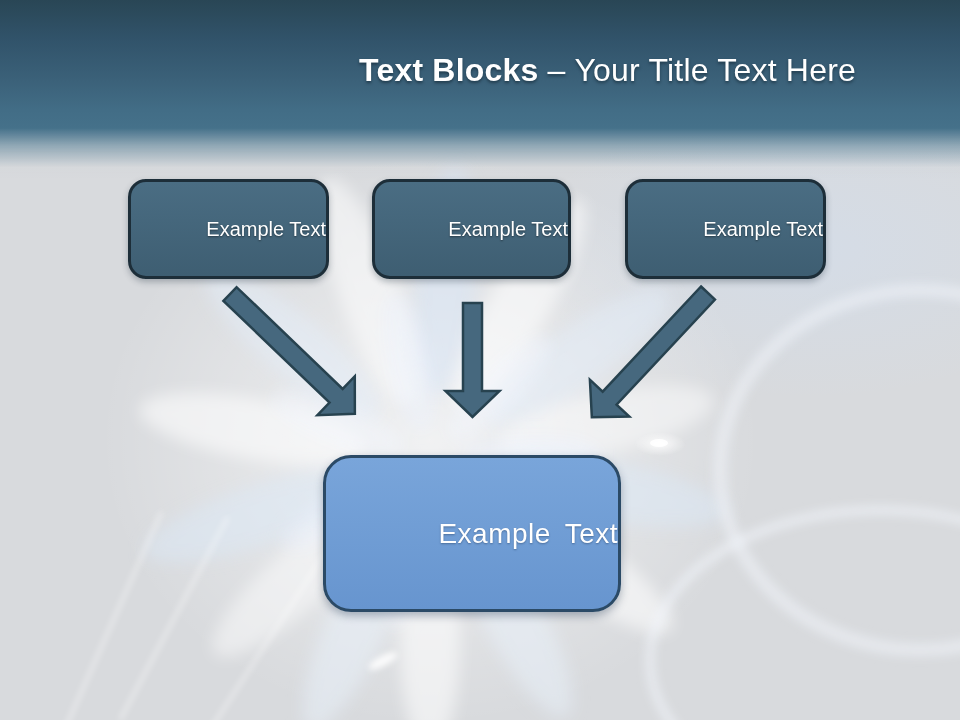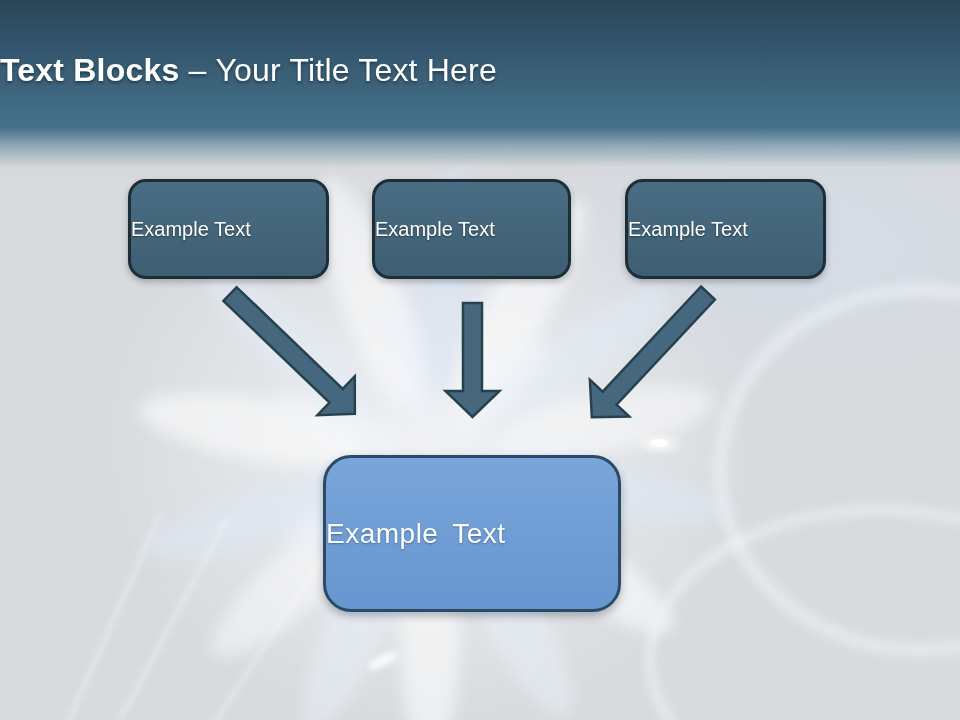--- a/index.html
+++ b/index.html
@@ -10,30 +10,30 @@
   .bg-art{position:absolute;left:0;top:0;width:960px;height:720px;}
   
   .header{
     position:absolute;left:0;top:0;width:960px;height:178px;
     background:linear-gradient(180deg,
       #294655 0%, #31536a 22%, #3b6179 45%, #426d86 62%, #45718a 72%,
       rgba(88,128,150,.55) 82%, rgba(205,210,214,.15) 94%, rgba(216,218,221,0) 100%);
   }
   .title{
     position:absolute;left:0;top:52px;width:856px;margin:0;
-    text-align:left;color:#ffffff;font-size:32px;line-height:36px;
+    text-align:right;color:#ffffff;font-size:32px;line-height:36px;
     font-weight:400;letter-spacing:.2px;
     text-shadow:0 2px 3px rgba(8,24,34,.5);
   }
   .title .bold{font-weight:700;}
   .title .sep{padding:0 9px;}
   
   .block{
     position:absolute;box-sizing:border-box;
-    display:flex;align-items:center;justify-content:flex-start;
+    display:flex;align-items:center;justify-content:flex-end;
     color:#ffffff;text-align:center;
   }
   .src{
     top:179px;width:201px;height:100px;
     background:linear-gradient(180deg,#4a6d83 0%,#3e5e72 100%);
     border:3px solid #1d2e39;border-radius:18px;
     box-shadow:0 3px 6px rgba(30,45,60,.30);
     font-size:20px;text-shadow:0 1px 2px rgba(0,0,0,.45);
   }
   .src.b1{left:128px;}

